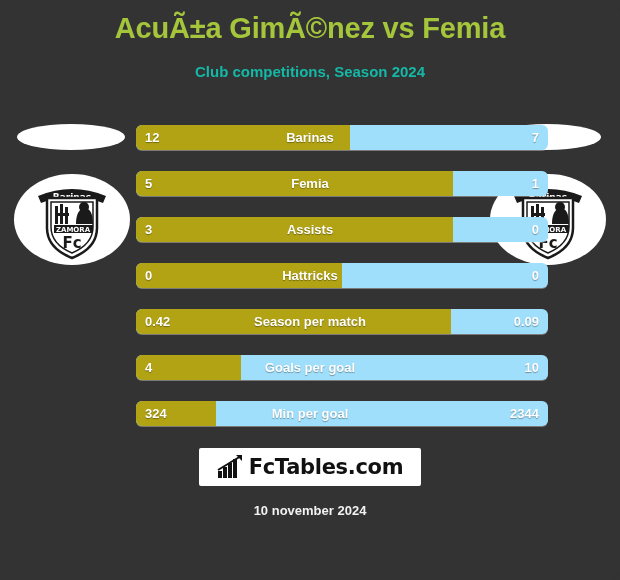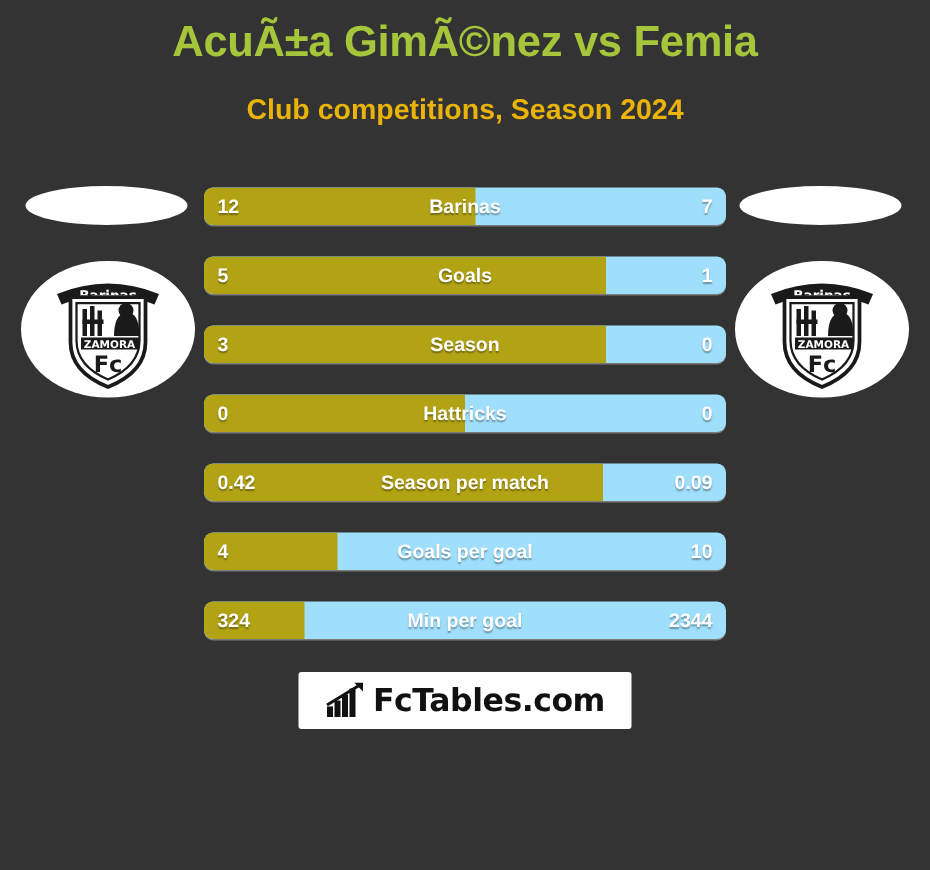--- a/index.html
+++ b/index.html
@@ -33,23 +33,23 @@
     letter-spacing: -0.2px;
     white-space: nowrap;
   }
 
   .subtitle {
     position: absolute;
     top: 63px;
     left: 0;
     width: 620px;
     text-align: center;
-    font-size: 19px;
-    font-weight: bold;
-    color: #eab308;
+    font-size: 15px;
+    font-weight: bold;
+    color: #14b8a6;
   }
 
   
   .crest-wrap {
     position: absolute;
     top: 124px;
     width: 116px;
     height: 136px;
   }
   .crest-wrap.left  { left: 14px; }
@@ -81,21 +81,21 @@
   
   .stats {
     position: absolute;
     top: 125px;
     left: 136px;
     width: 348px;
   }
 
   .stat-row {
     position: relative;
-    width: 348px;
+    width: 412px;
     height: 25px;
     margin-bottom: 21px;
     border-radius: 6px;
     overflow: hidden;
     background: #9fdffb;
     box-shadow: 0 1px 0 rgba(255,255,255,0.35);
   }
 
   .stat-fill {
     position: absolute;
@@ -213,28 +213,28 @@
     <div class="stat-row">
       <div class="stat-fill" style="width:52%"></div>
       <div class="stat-home">12</div>
       <div class="stat-label">Barinas</div>
       <div class="stat-away">7</div>
     </div>
 
     <div class="stat-row">
       <div class="stat-fill" style="width:77%"></div>
       <div class="stat-home">5</div>
-      <div class="stat-label">Goals</div>
+      <div class="stat-label">Femia</div>
       <div class="stat-away">1</div>
     </div>
 
     <div class="stat-row">
       <div class="stat-fill" style="width:77%"></div>
       <div class="stat-home">3</div>
-      <div class="stat-label">Season</div>
+      <div class="stat-label">Assists</div>
       <div class="stat-away">0</div>
     </div>
 
     <div class="stat-row">
       <div class="stat-fill" style="width:50%"></div>
       <div class="stat-home">0</div>
       <div class="stat-label">Hattricks</div>
       <div class="stat-away">0</div>
     </div>
 
@@ -266,14 +266,15 @@
       <rect x="1" y="16" width="4" height="7" fill="#111111"></rect>
       <rect x="6" y="12" width="4" height="11" fill="#111111"></rect>
       <rect x="11" y="8" width="4" height="15" fill="#111111"></rect>
       <rect x="16" y="4" width="4" height="19" fill="#111111"></rect>
       <path d="M1 15 L24 1" stroke="#111111" stroke-width="2" fill="none"></path>
       <path d="M19 0 L25 0 L25 6 Z" fill="#111111"></path>
     </svg>
     <span class="brand-text">FcTables.com</span>
   </div>
 
+  <div class="date">10 november 2024</div>
 
 </div>
 
 </body></html>

